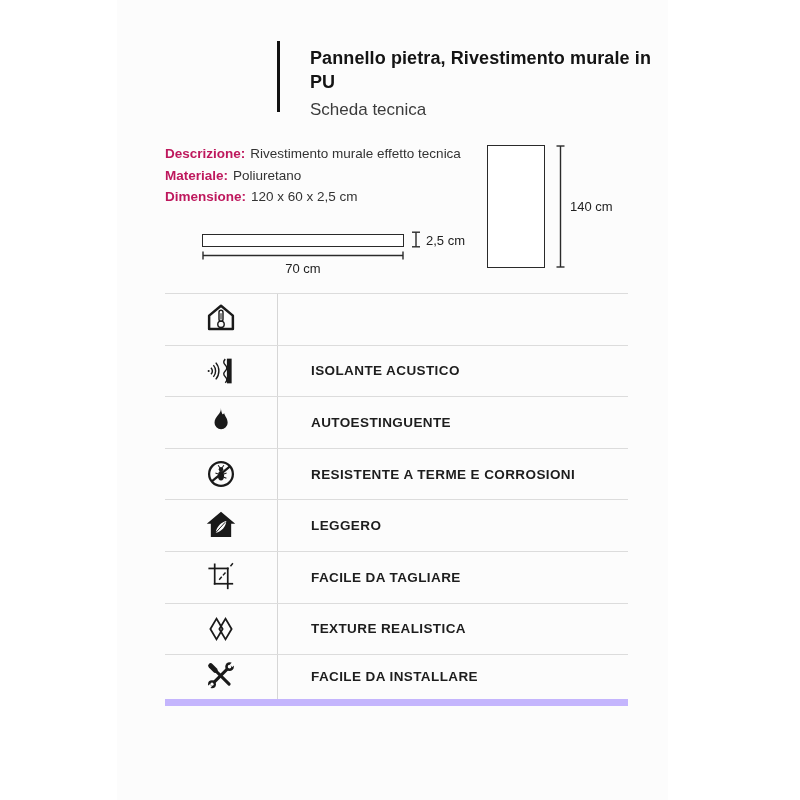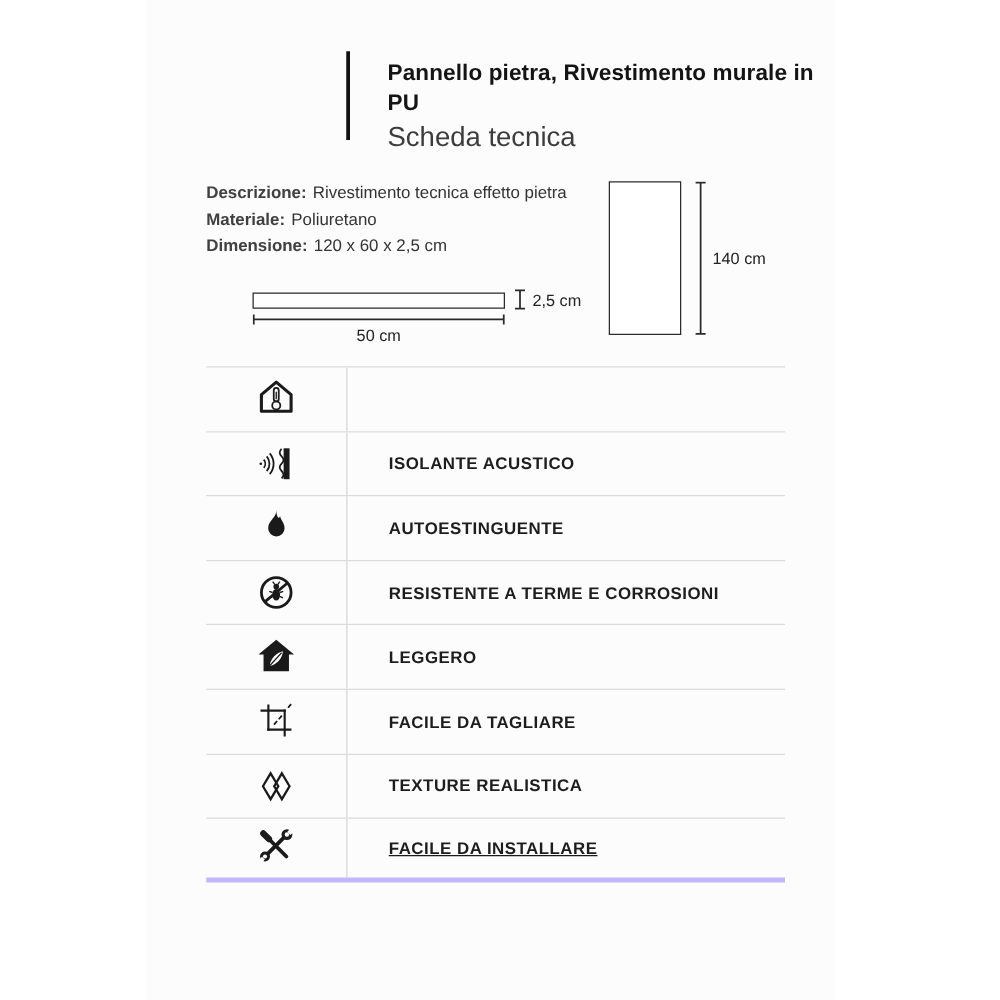--- a/index.html
+++ b/index.html
@@ -4,67 +4,67 @@
 <style>
   html,body{margin:0;padding:0;background:#ffffff;}
   .canvas{position:relative;width:668px;height:800px;background:#ffffff;overflow:hidden;
           font-family:"Liberation Sans", sans-serif;color:#1a1a1a;}
   .content-col{position:absolute;left:117px;top:0;width:566px;height:800px;background:#fcfcfc;}
 
   
   .header-bar{position:absolute;left:277px;top:41px;width:3px;height:71px;background:#111;}
   .header-text{position:absolute;left:310px;top:46px;}
   .page-title{font-size:18px;font-weight:bold;color:#141414;line-height:24px;letter-spacing:.1px;}
-  .page-subtitle{font-size:22px;color:#3c3c3c;line-height:22px;margin-top:5px;}
+  .page-subtitle{font-size:17px;color:#3c3c3c;line-height:22px;margin-top:5px;}
 
   
   .specs{position:absolute;left:165px;top:143px;font-size:13.5px;}
   .spec-line{line-height:21.5px;white-space:nowrap;}
-  .spec-label{font-weight:bold;color:#404040;margin-right:5px;margin-top:32px;}
+  .spec-label{font-weight:bold;color:#be185d;margin-right:5px;margin-top:32px;}
   .spec-value{color:#333;}
 
   
   .panel-side-rect{position:absolute;left:202px;top:234px;width:202px;height:13px;
                    border:1.6px solid #2a2a2a;box-sizing:border-box;background:#fff;}
   .thickness-measure{position:absolute;left:410px;top:231px;}
   .thickness-label{position:absolute;left:426px;top:233px;font-size:13px;color:#222;}
   .width-measure{position:absolute;left:202px;top:250px;}
   .width-label{position:absolute;left:202px;top:261px;width:202px;text-align:center;
                font-size:13px;color:#222;}
   .panel-front-rect{position:absolute;left:487px;top:145px;width:58px;height:123px;
                     border:1.6px solid #2a2a2a;box-sizing:border-box;background:#fff;}
   .height-measure{position:absolute;left:555px;top:145px;}
   .height-label{position:absolute;left:570px;top:199px;font-size:13px;color:#222;}
 
   
   .features{position:absolute;left:165px;top:293px;width:463px;}
   .feature-row{display:flex;align-items:stretch;height:51.6px;border-top:1px solid #dcdcdc;
                box-sizing:border-box;}
-  .feature-row:last-child{border-bottom:4px solid #c4b5fd;text-decoration:underline;}
+  .feature-row:last-child{border-bottom:7px solid #c4b5fd;}
   .icon-cell{width:112px;flex:0 0 112px;border-right:1px solid #d6d6d6;display:flex;
              align-items:center;justify-content:center;}
   .label-cell{flex:1;display:flex;align-items:center;padding-left:33px;}
   .feature-label{font-size:13.5px;font-weight:bold;letter-spacing:.4px;color:#1d1d1d;}
   .icon-cell svg{display:block;}
 </style>
 </head>
 <body>
 
 <div class="canvas">
   <div class="content-col"></div>
 
   <div class="header-bar"></div>
   <div class="header-text">
     <div class="page-title">Pannello pietra, Rivestimento murale in PU</div>
     <div class="page-subtitle">Scheda tecnica</div>
   </div>
 
   <div class="specs">
     <div class="spec-line">
-      <span class="spec-label">Descrizione:</span><span class="spec-value">Rivestimento tecnica effetto pietra</span>
+      <span class="spec-label">Descrizione:</span><span class="spec-value">Rivestimento murale effetto tecnica</span>
     </div>
     <div class="spec-line">
       <span class="spec-label">Materiale:</span><span class="spec-value">Poliuretano</span>
     </div>
     <div class="spec-line">
       <span class="spec-label">Dimensione:</span><span class="spec-value">120 x 60 x 2,5 cm</span>
     </div>
   </div>
 
   <div class="panel-side-rect"></div>
@@ -72,21 +72,21 @@
     <line x1="2" y1="1.2" x2="10" y2="1.2" stroke="#2a2a2a" stroke-width="1.4"></line>
     <line x1="6" y1="1.2" x2="6" y2="15.8" stroke="#2a2a2a" stroke-width="1.4"></line>
     <line x1="2" y1="15.8" x2="10" y2="15.8" stroke="#2a2a2a" stroke-width="1.4"></line>
   </svg>
   <div class="thickness-label">2,5 cm</div>
   <svg class="width-measure" width="202" height="11" viewBox="0 0 202 11">
     <line x1="1" y1="1.5" x2="1" y2="9.5" stroke="#2a2a2a" stroke-width="1.4"></line>
     <line x1="1" y1="5.5" x2="201" y2="5.5" stroke="#2a2a2a" stroke-width="1.4"></line>
     <line x1="201" y1="1.5" x2="201" y2="9.5" stroke="#2a2a2a" stroke-width="1.4"></line>
   </svg>
-  <div class="width-label">50 cm</div>
+  <div class="width-label">70 cm</div>
 
   <div class="panel-front-rect"></div>
   <svg class="height-measure" width="11" height="123" viewBox="0 0 11 123">
     <line x1="1.5" y1="1" x2="9.5" y2="1" stroke="#2a2a2a" stroke-width="1.4"></line>
     <line x1="5.5" y1="1" x2="5.5" y2="122" stroke="#2a2a2a" stroke-width="1.4"></line>
     <line x1="1.5" y1="122" x2="9.5" y2="122" stroke="#2a2a2a" stroke-width="1.4"></line>
   </svg>
   <div class="height-label">140 cm</div>
 
   <div class="features">

